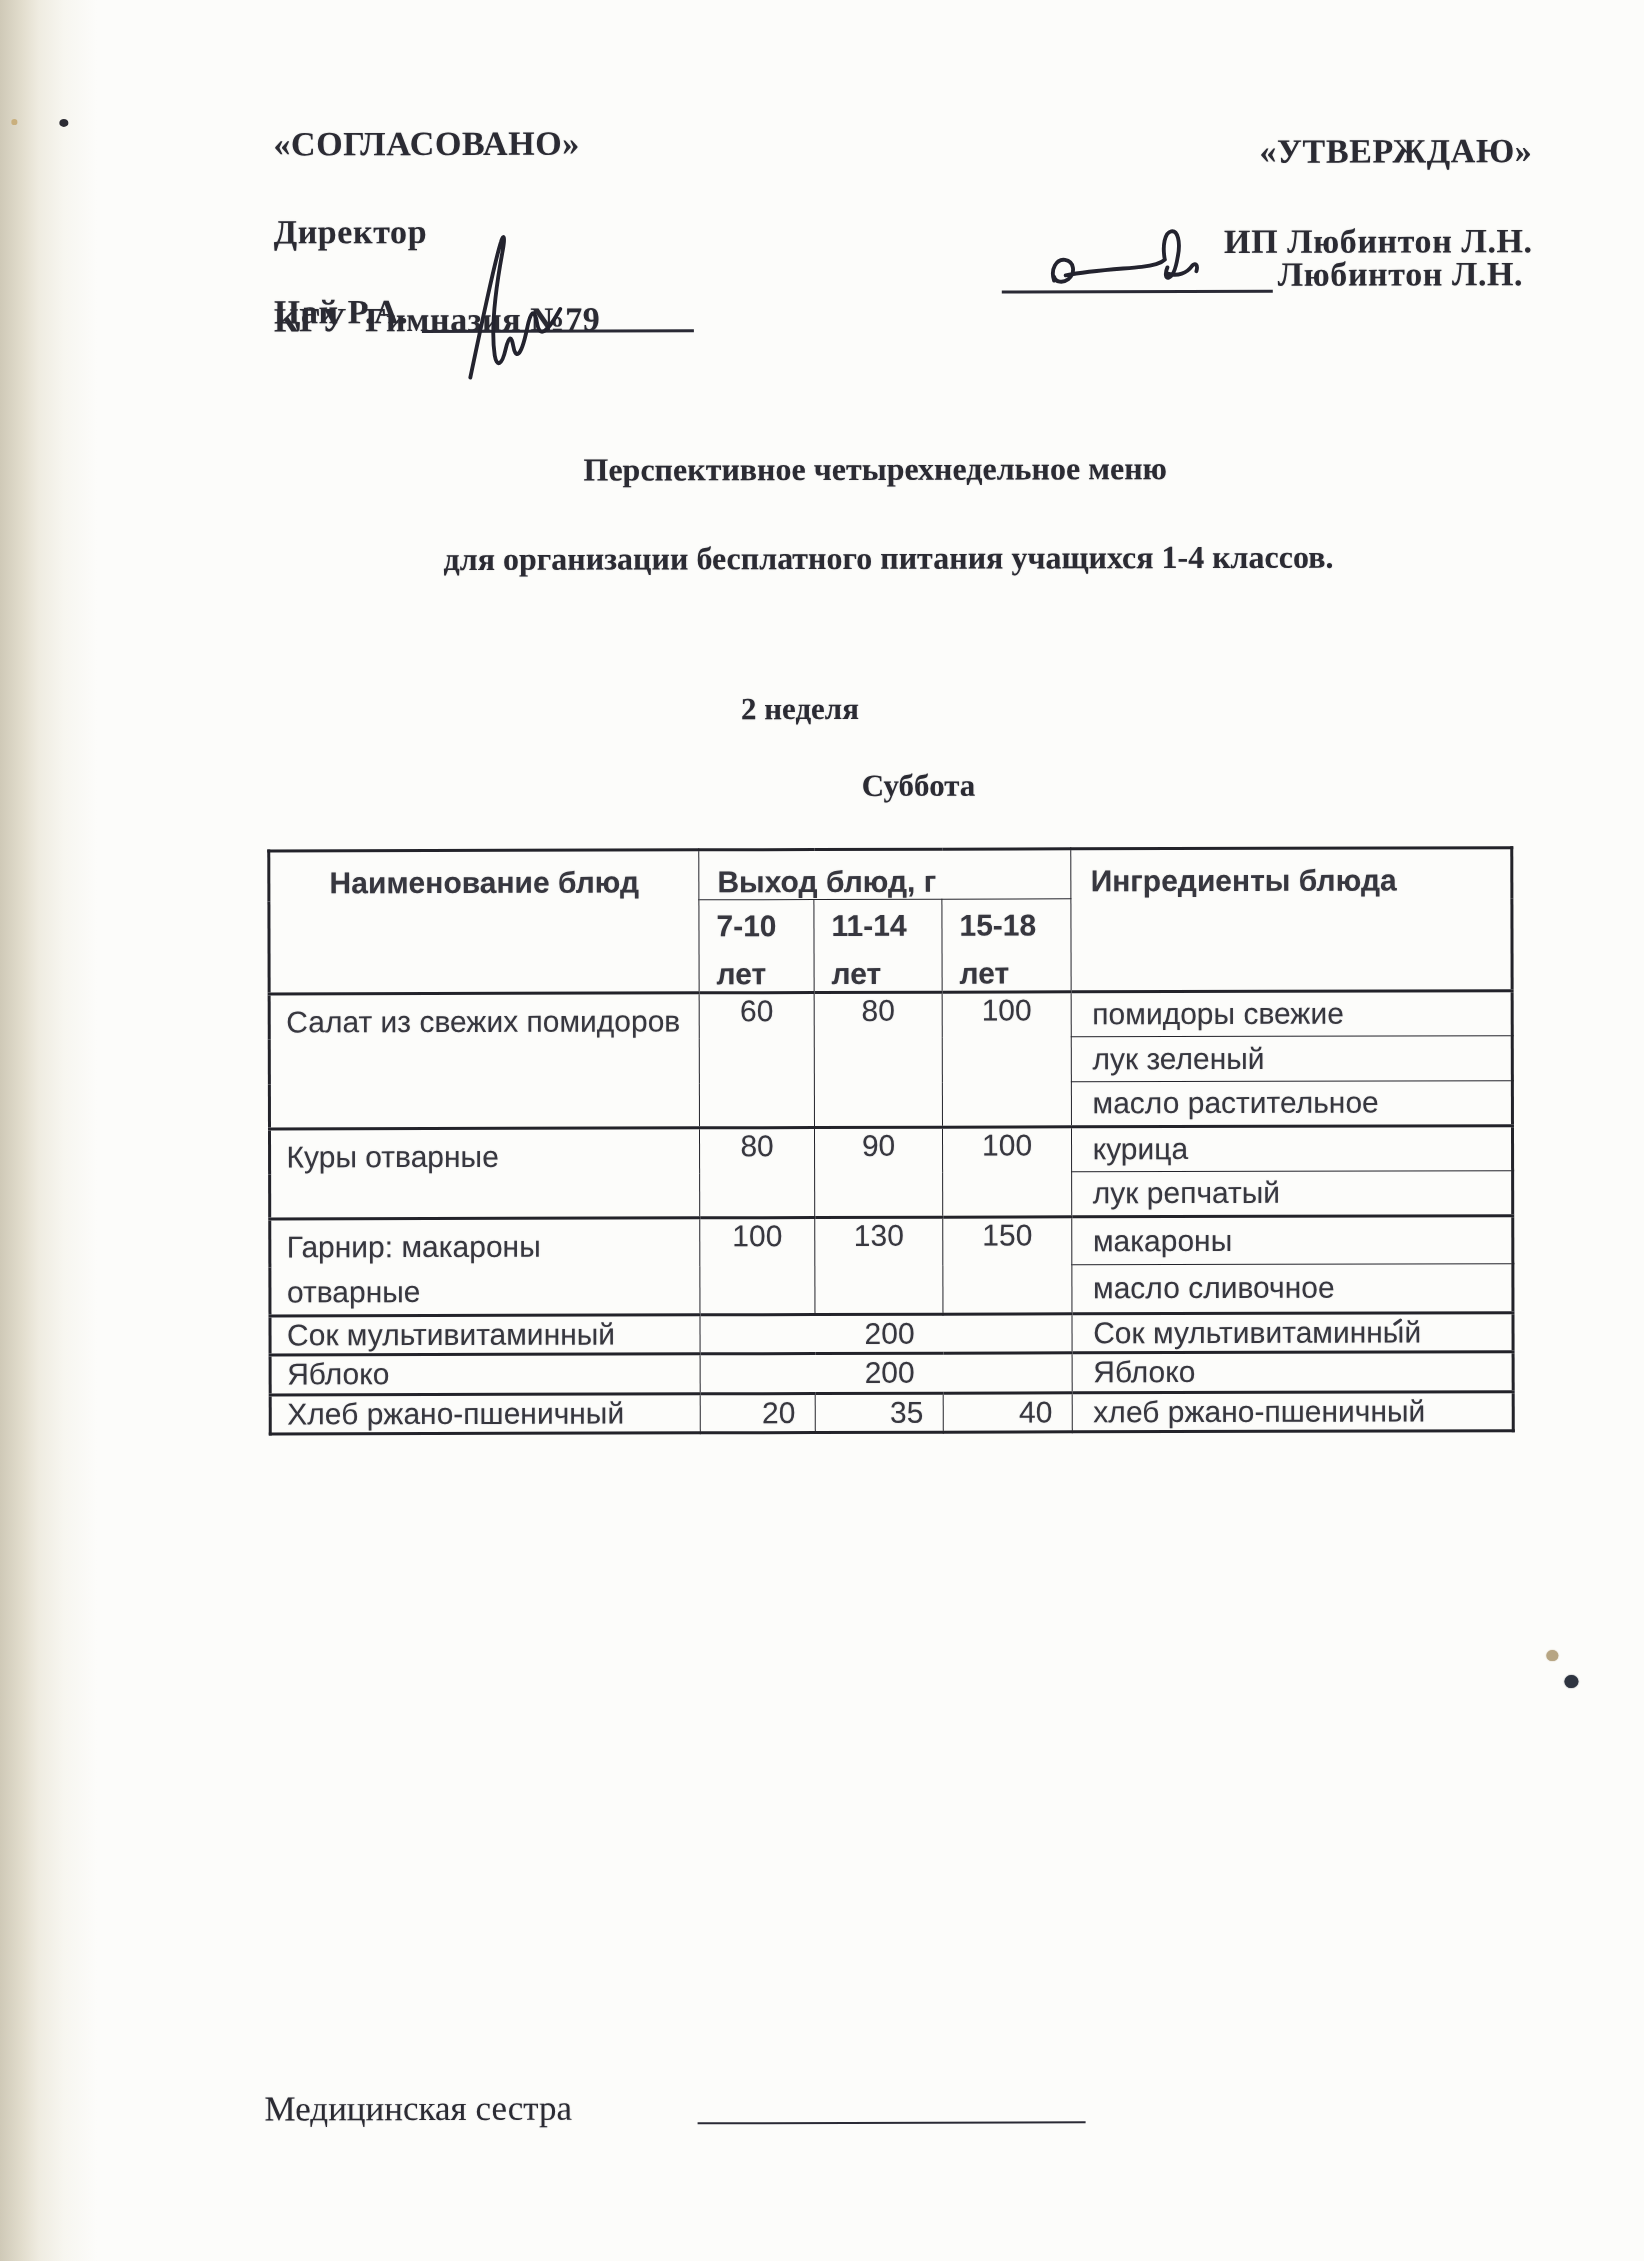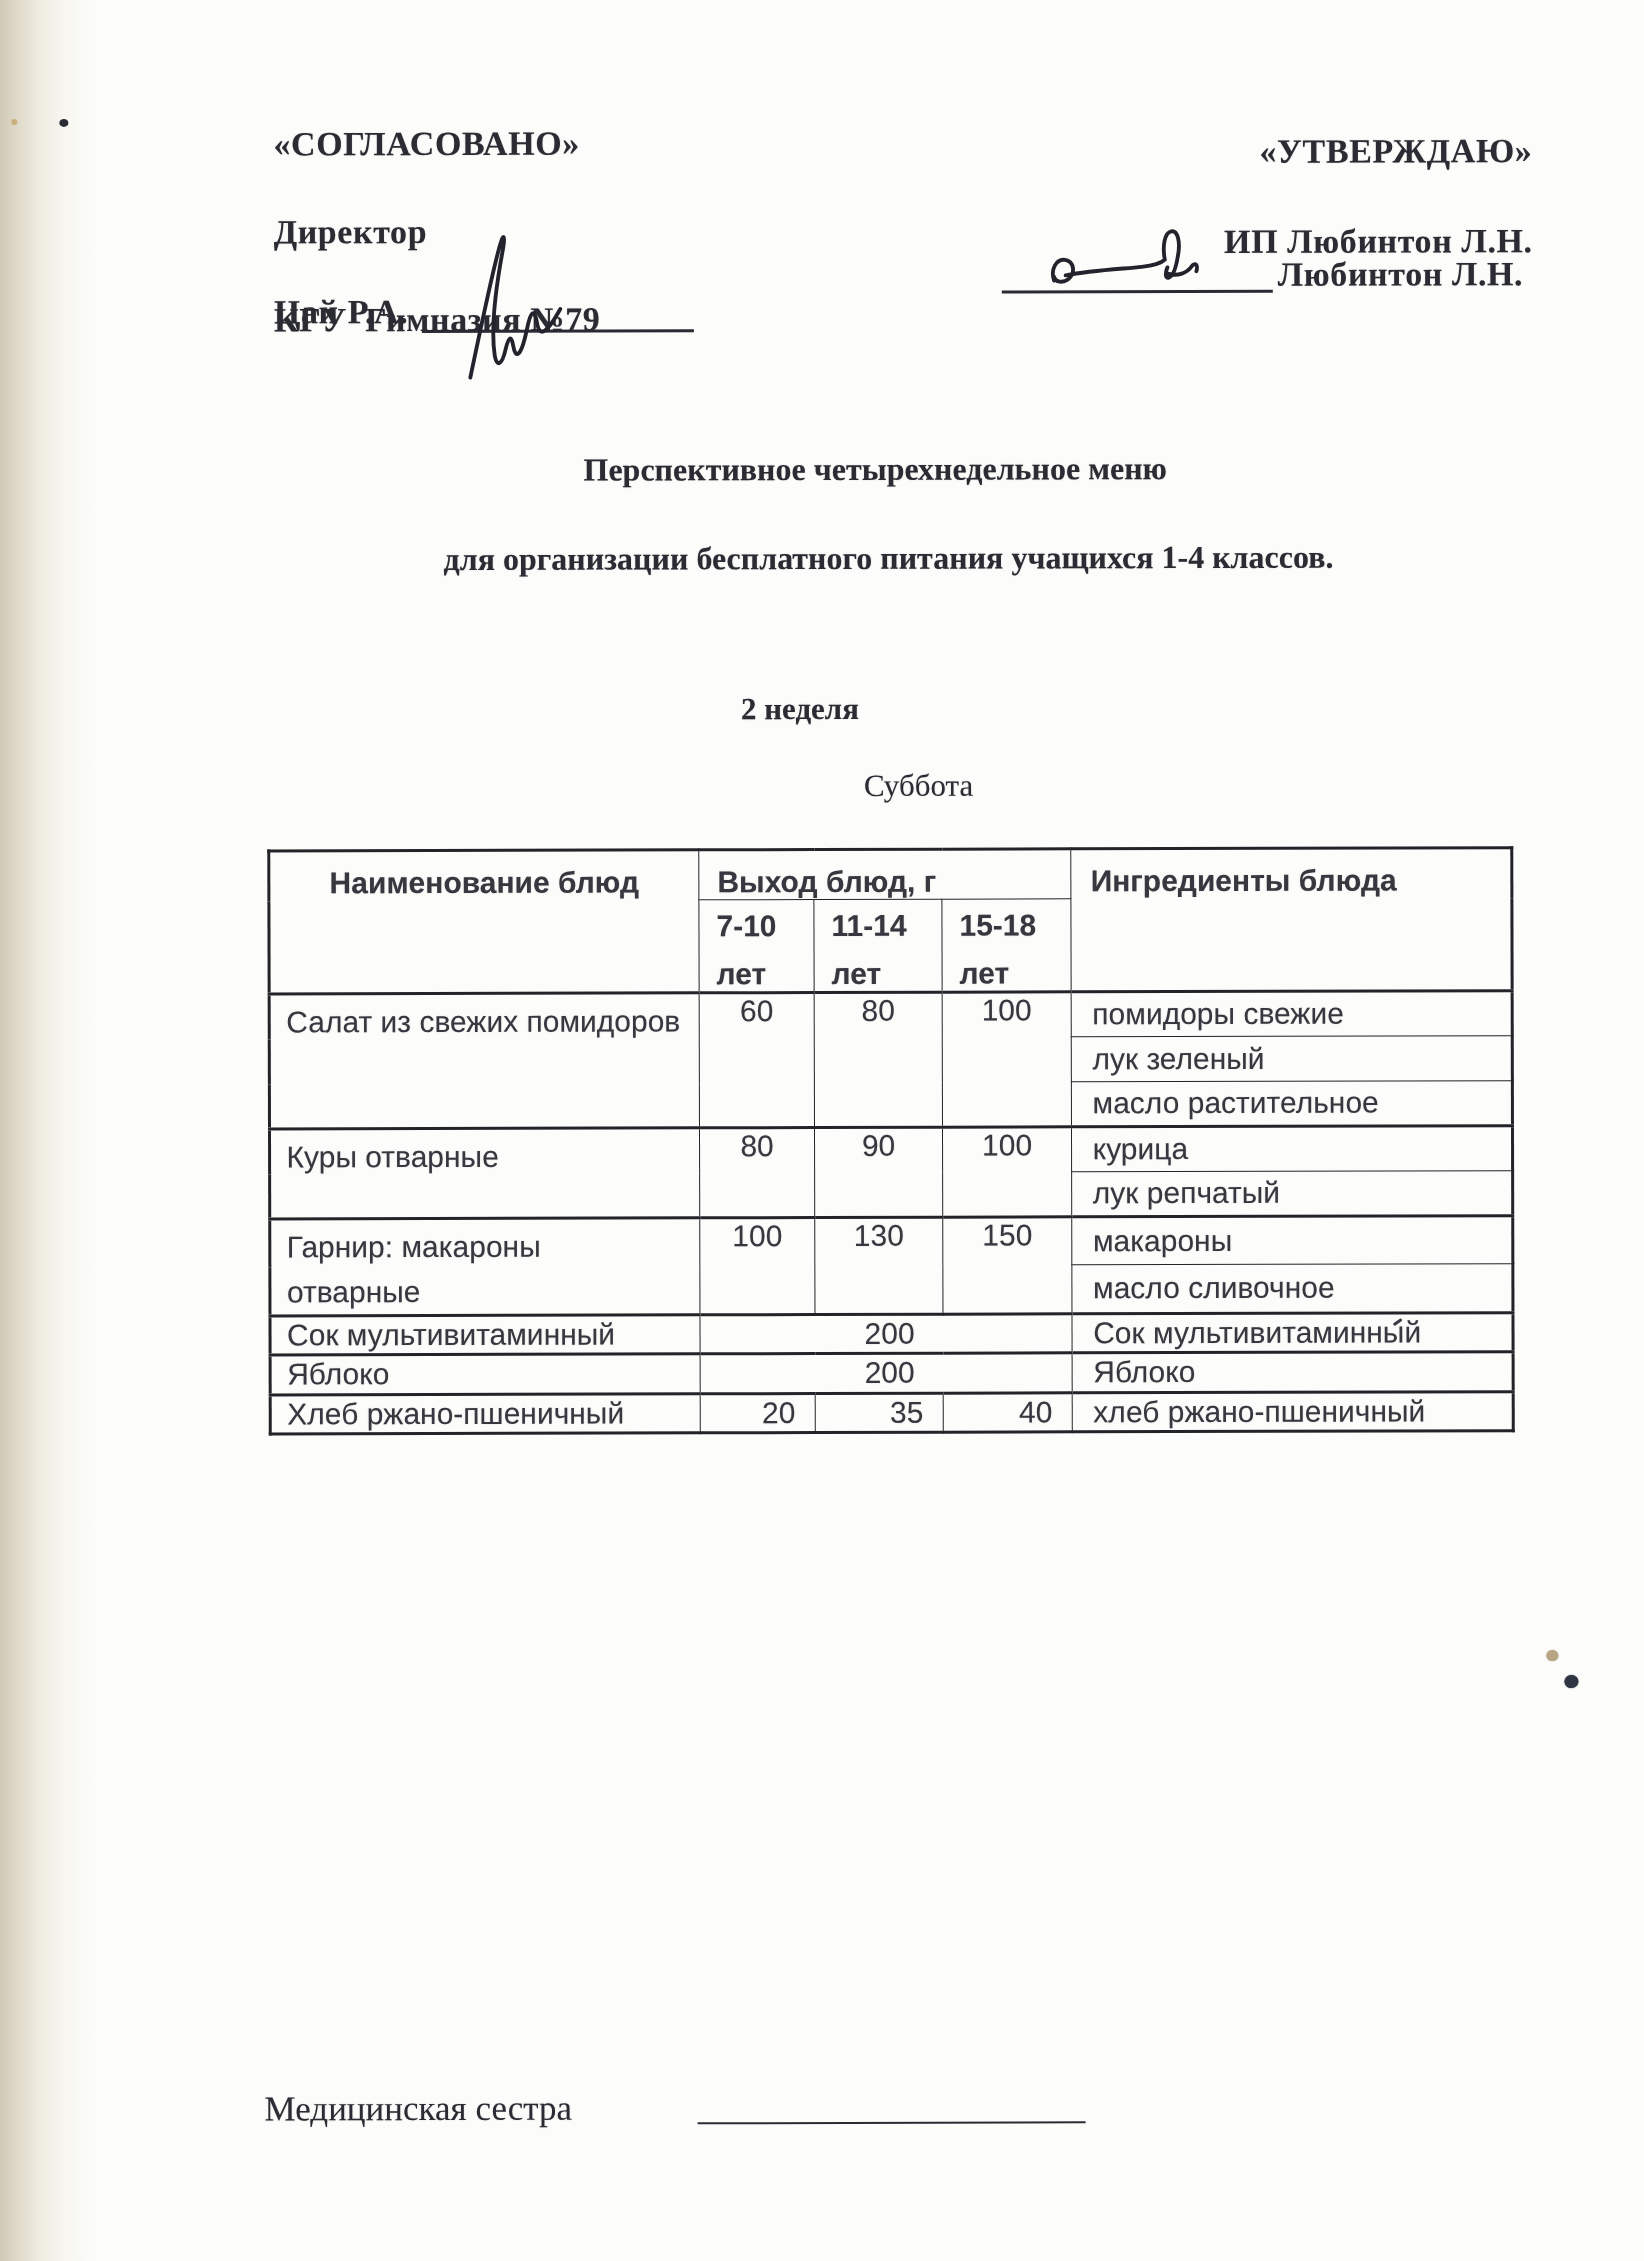--- a/index.html
+++ b/index.html
@@ -26,21 +26,21 @@
   .block-left{left:276px;top:121px;line-height:44px;}
   .block-right{left:1090px;top:130px;width:445px;text-align:right;line-height:45px;}
   .sig-name-left{left:276px;top:292px;}
   .uline{position:absolute;border-bottom:3.2px solid #2a2a35;}
   .uline-left{left:424px;top:295px;width:272px;height:34px;}
   .uline-right{left:1004px;top:257px;width:271px;height:34px;}
   .sig-name-right{left:1280px;top:257px;}
   .doc-title-1{left:387px;top:451px;width:980px;text-align:center;font-weight:bold;font-size:32px;}
   .doc-title-2{left:361px;top:540px;width:1058px;text-align:center;font-weight:bold;font-size:32px;}
   .week{left:742px;top:691px;width:355px;text-align:left;font-weight:bold;font-size:31px;}
-  .day{left:742px;top:768px;width:355px;text-align:center;font-weight:normal;font-size:31px;}
+  .day{left:742px;top:768px;width:355px;text-align:center;font-weight:bold;font-size:31px;}
   .svg-sig{position:absolute;}
 
   table.menu{
     position:absolute;left:268px;top:848px;width:1243px;
     border-collapse:collapse;table-layout:fixed;
     font-family:"Liberation Sans", sans-serif;
     color:#37373f;
     border:3.2px solid #23232a;
   }
   .menu td,.menu th{

